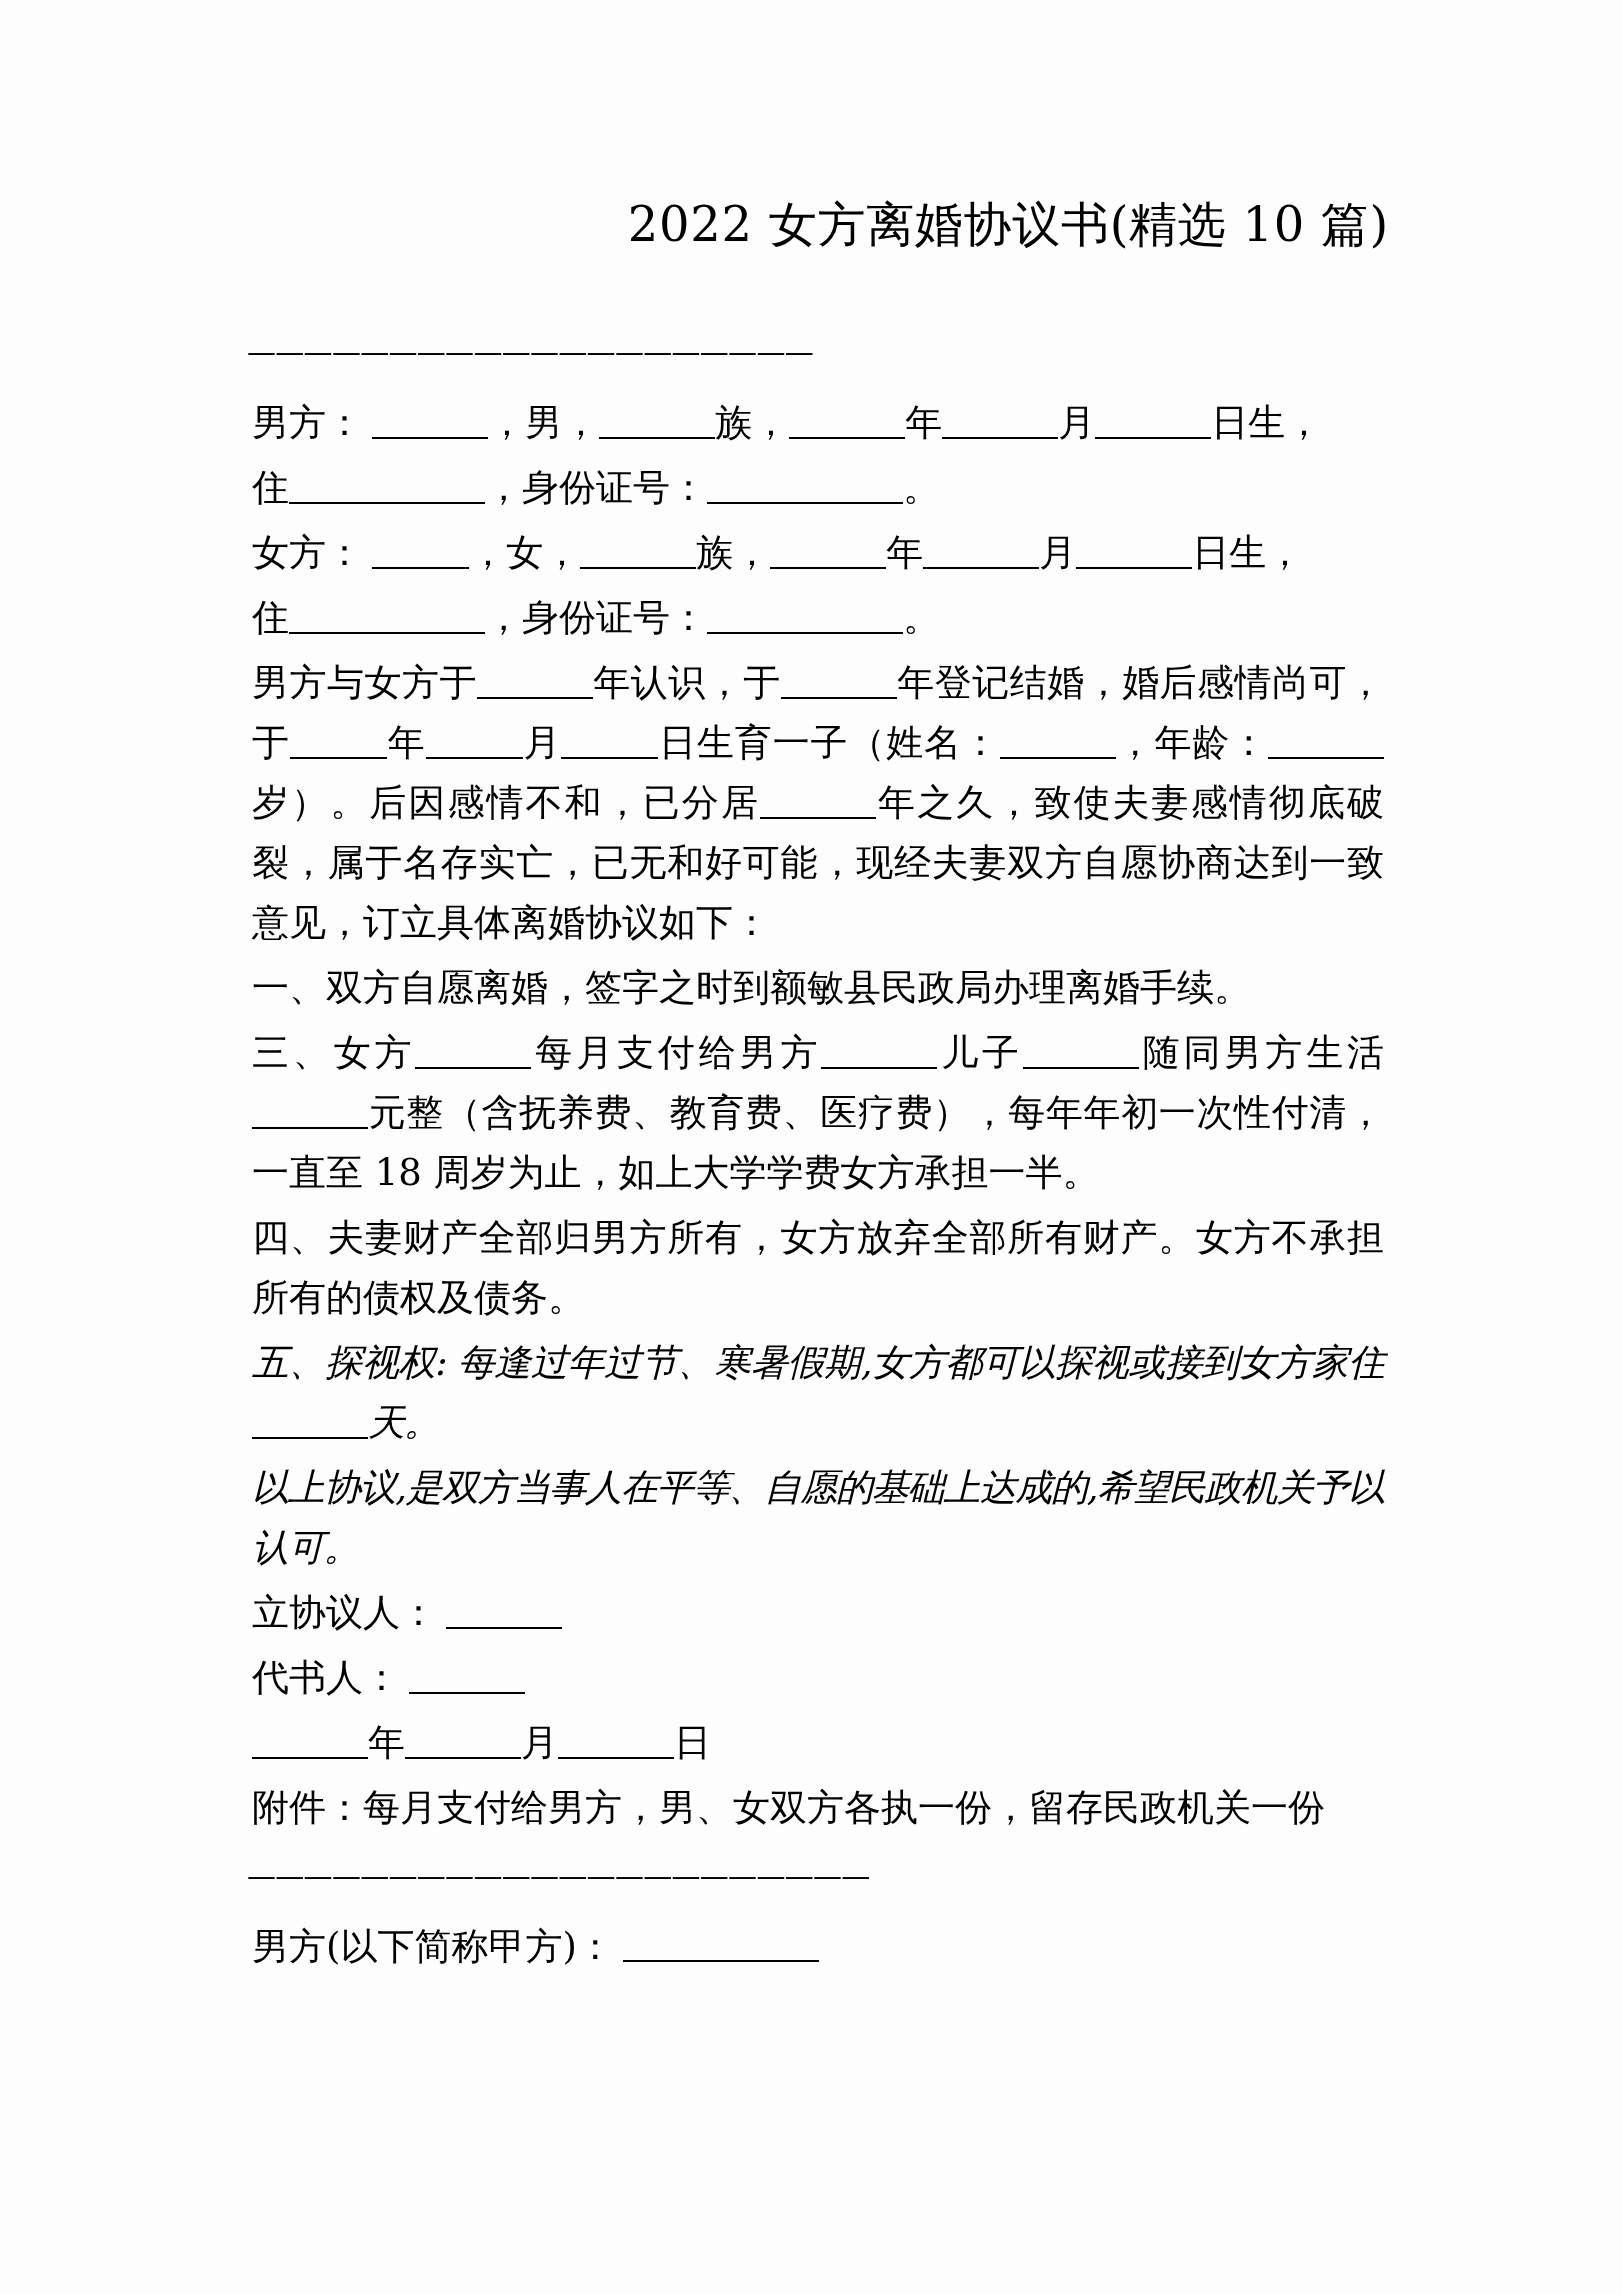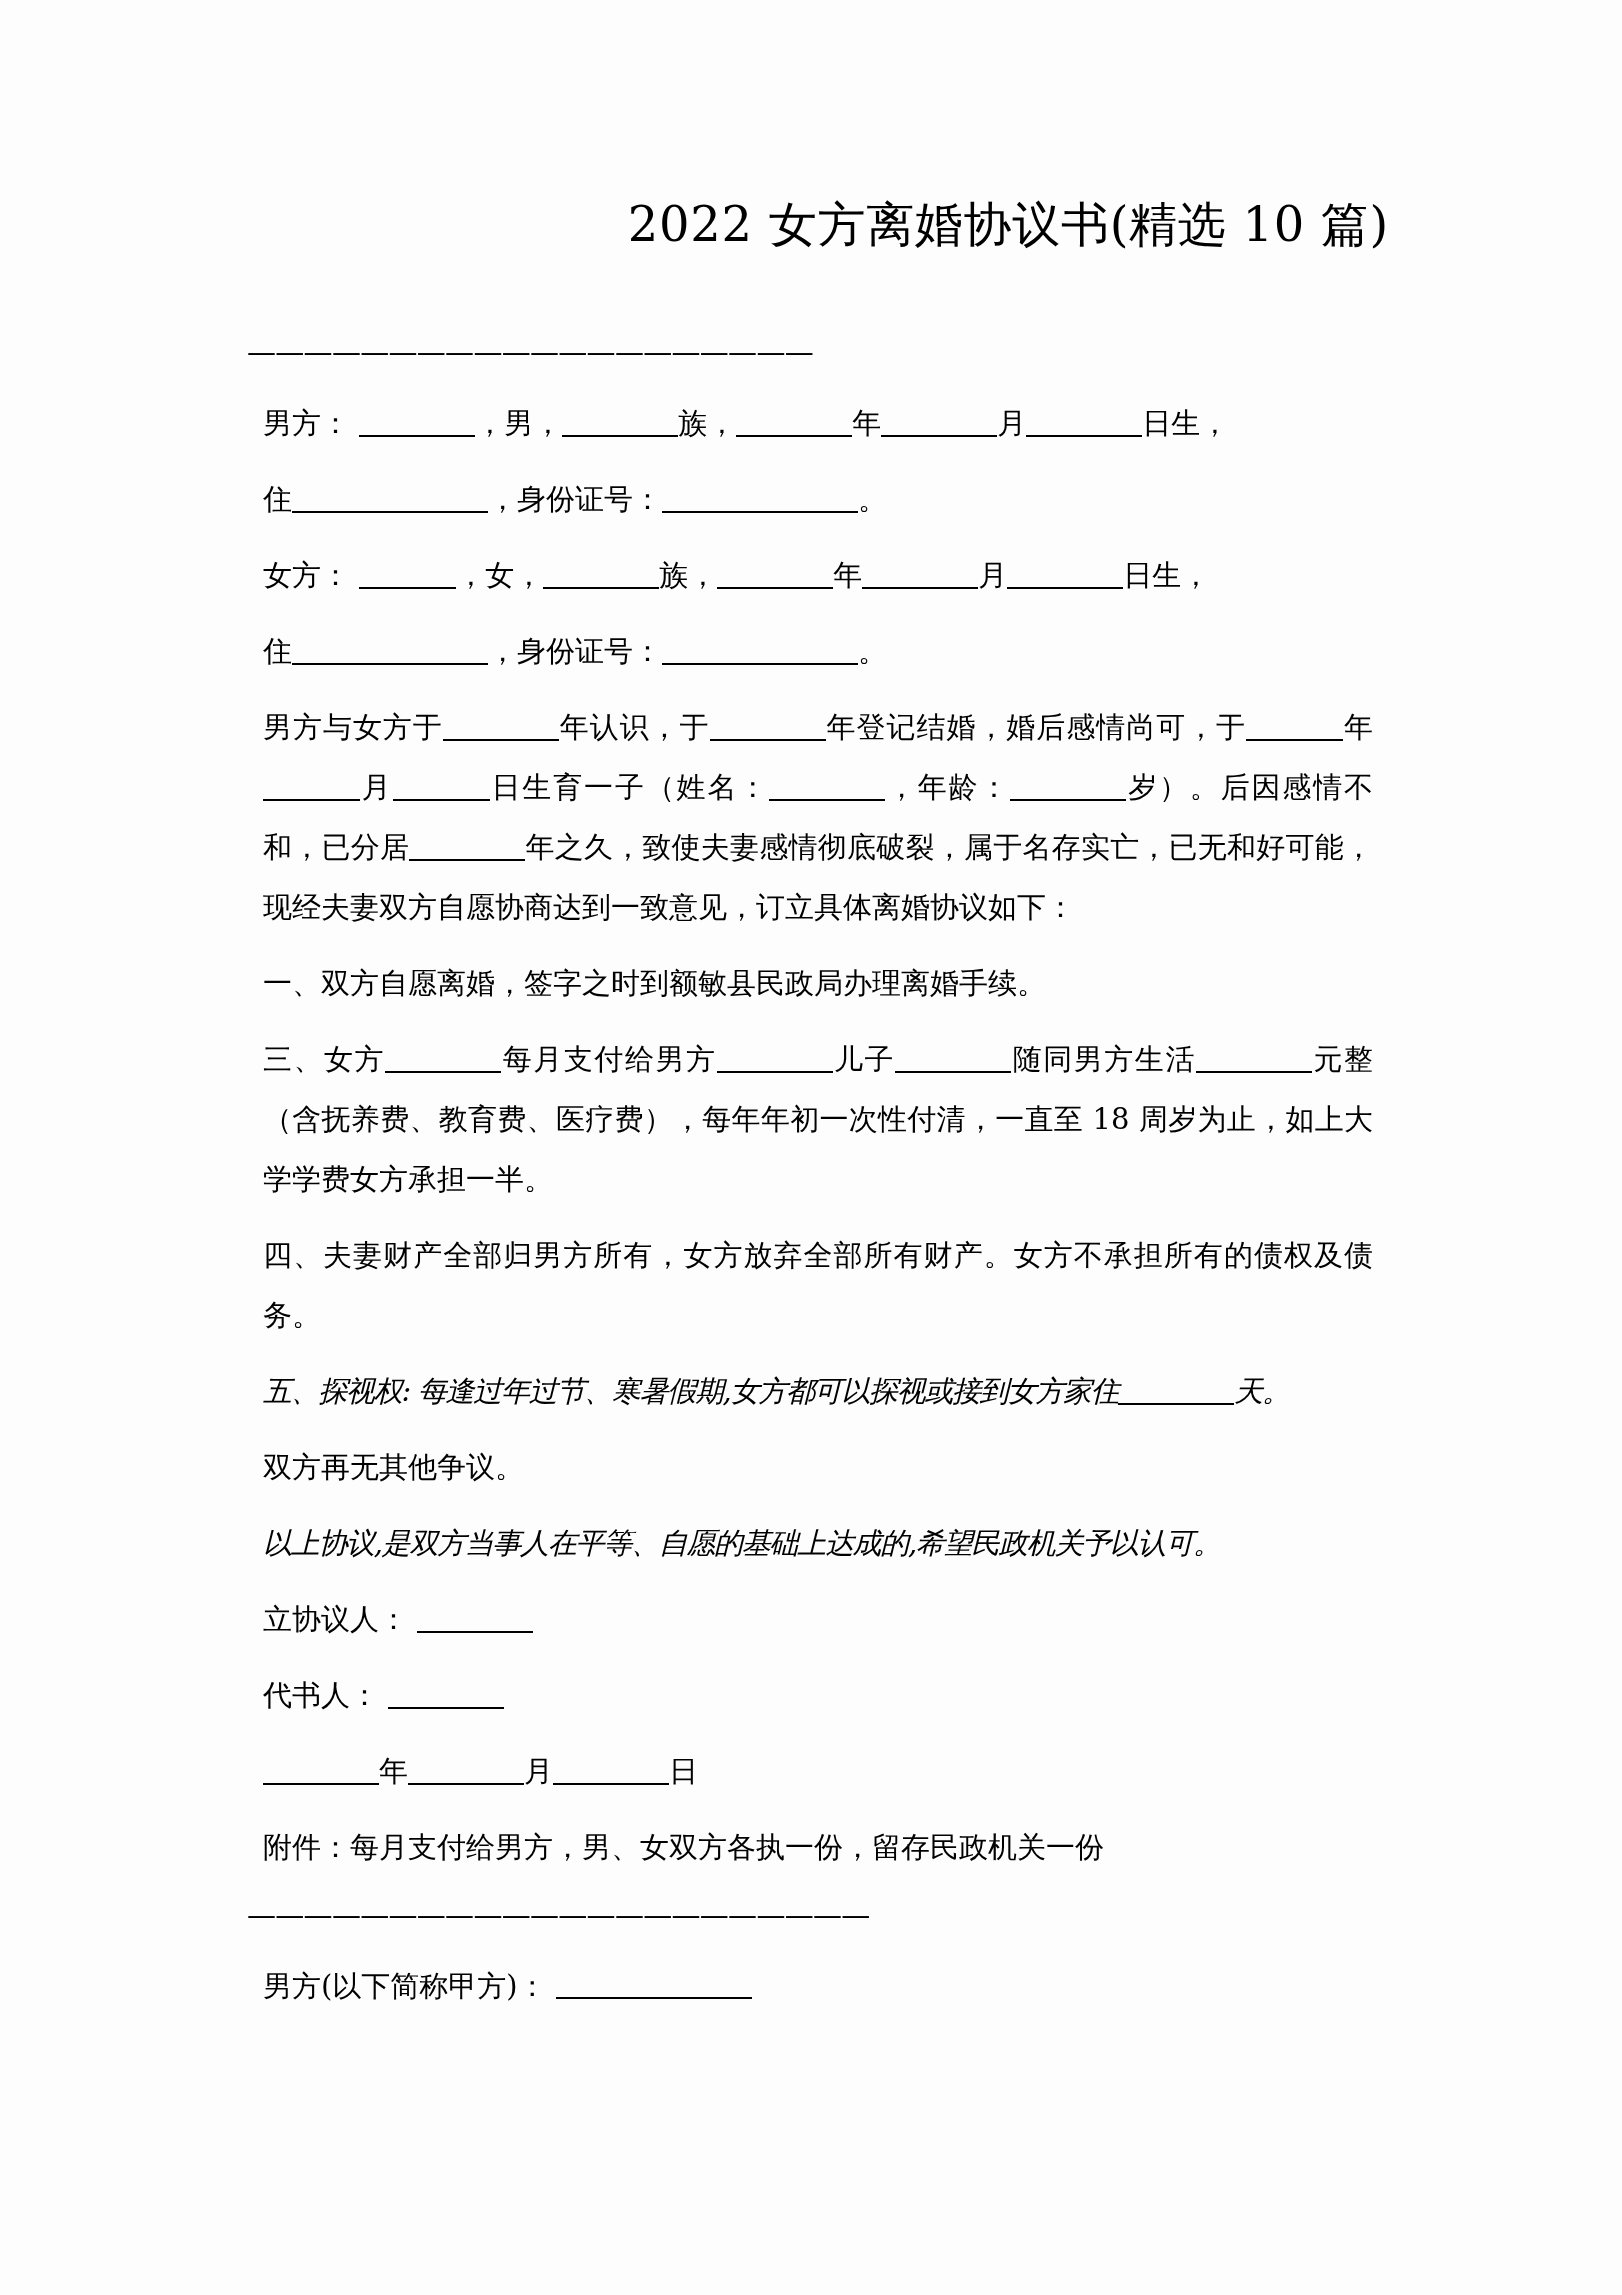--- a/index.html
+++ b/index.html
@@ -48,22 +48,22 @@
     margin: 0 0 26px 0;
     white-space: nowrap;
     overflow: hidden;
     height: 29px;
   }
   .rule-line.bottom {
     margin: 23.6px 0 26px 0;
   }
 
   p.para {
-    margin: 16px;
-    font-size: 29px;
+    margin: 5px;
+    font-size: 37px;
     line-height: 60px;
     text-align: justify;
     text-justify: inter-ideograph;
     word-break: break-all;
   }
   p.para.tight {
     letter-spacing: -1.3px;
     font-style: italic;
   }
 
@@ -118,21 +118,20 @@
       <p class="para">
         <span>三、女方</span><span class="blk b-lg"></span><span>每月支付给男方</span><span class="blk b-lg"></span><span>儿子</span><span class="blk b-lg"></span><span>随同男方生活</span><span class="blk b-lg"></span><span>元整（含抚养费、教育费、医疗费），每年年初一次性付清，一直至 18 周岁为止，如上大学学费女方承担一半。</span>
       </p>
 
       <p class="para">四、夫妻财产全部归男方所有，女方放弃全部所有财产。女方不承担所有的债权及债务。</p>
 
       <p class="para tight">
         <span>五、探视权: 每逢过年过节、寒暑假期,女方都可以探视或接到女方家住</span><span class="blk b-lg"></span><span>天。</span>
       </p>
 
-      <p class="para">双方再无其他争议。</p>
 
       <p class="para tight">以上协议,是双方当事人在平等、自愿的基础上达成的,希望民政机关予以认可。</p>
 
       <p class="para">
         <span>立协议人：</span><span class="nbsp-gap"></span><span class="blk b-lg"></span>
       </p>
 
       <p class="para">
         <span>代书人：</span><span class="nbsp-gap"></span><span class="blk b-lg"></span>
       </p>

